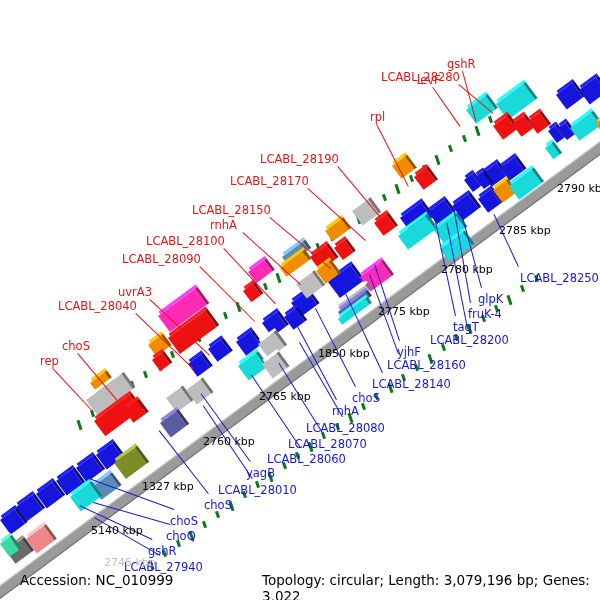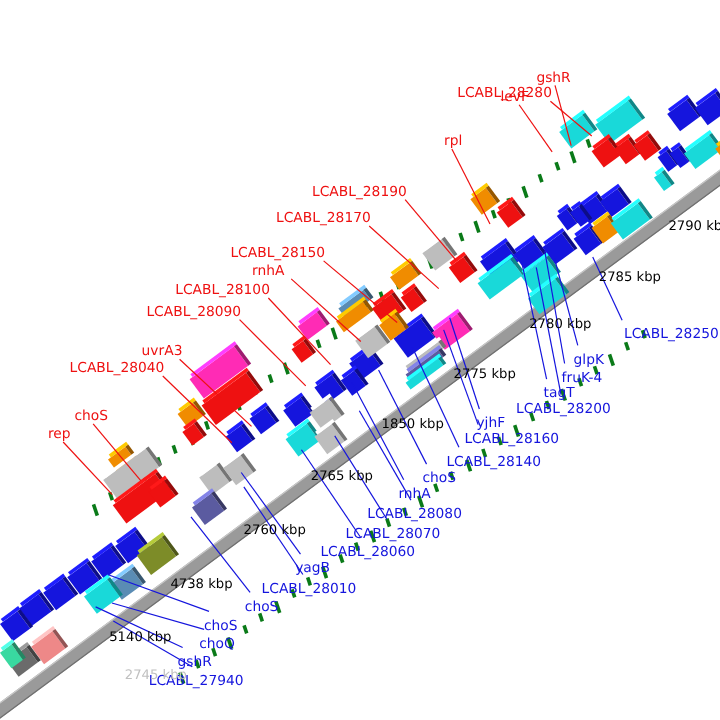--- a/index.html
+++ b/index.html
@@ -567,24 +567,28 @@
       <div class="lab blue" style="left: 218px; top: 483px;">LCABL_28010</div>
       <div class="lab blue" style="left: 204px; top: 498px;">choS</div>
       <div class="lab blue" style="left: 170px; top: 514px;">choS</div>
       <div class="lab blue" style="left: 166px; top: 529px;">choQ</div>
       <div class="lab blue" style="left: 148px; top: 544px;">gshR</div>
       <div class="lab blue" style="left: 124px; top: 560px;">LCABL_27940</div>
     </div>
   <div id="scale-layer">
       <div class="lab kbp" style="left: 104px; top: 556px; color: rgb(192, 192, 192);">2745 kbp</div>
       <div class="lab kbp" style="left: 91px; top: 524px;">5140 kbp</div>
-      <div class="lab kbp" style="left: 142px; top: 480px;">4738 kbp</div>
+      <div class="lab kbp" style="left: 142px; top: 480px;">1327 kbp</div>
       <div class="lab kbp" style="left: 203px; top: 435px;">2760 kbp</div>
       <div class="lab kbp" style="left: 259px; top: 390px;">2765 kbp</div>
       <div class="lab kbp" style="left: 318px; top: 347px;">1850 kbp</div>
       <div class="lab kbp" style="left: 378px; top: 305px;">2775 kbp</div>
       <div class="lab kbp" style="left: 441px; top: 263px;">2780 kbp</div>
       <div class="lab kbp" style="left: 499px; top: 224px;">2785 kbp</div>
       <div class="lab kbp" style="left: 557px; top: 182px;">2790 kbp</div>
     </div>
 
+  <div id="footer">
+    <div id="accession">Accession: NC_010999</div>
+    <div id="topology">Topology: circular; Length: 3,079,196 bp; Genes: 3,022</div>
+  </div>
 
 </div>
 
 </body></html>

